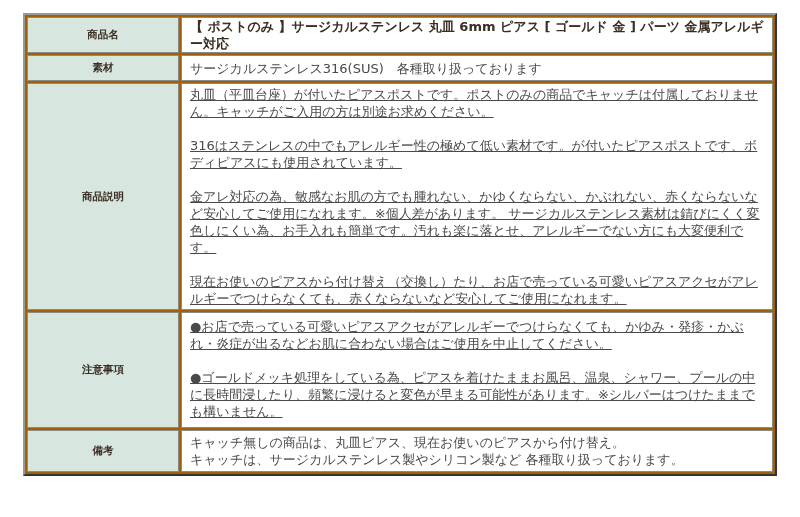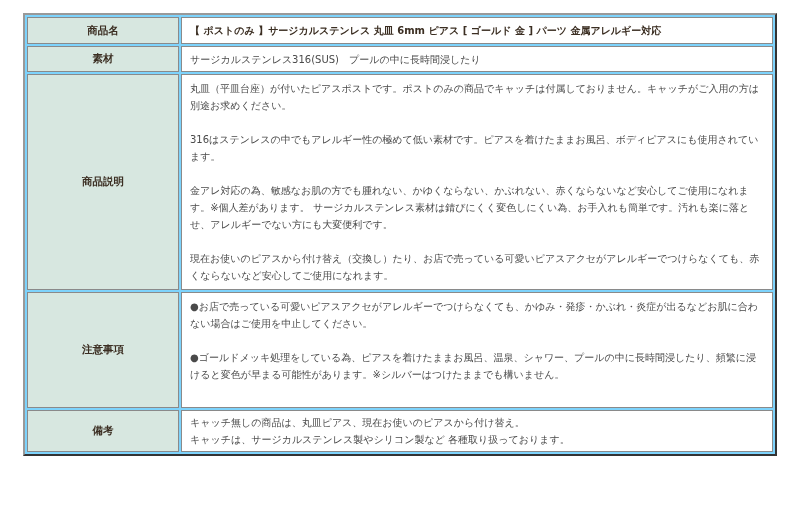--- a/index.html
+++ b/index.html
@@ -3,60 +3,60 @@
 <meta charset="utf-8">
 <style>
   html, body { margin: 0; padding: 0; background: #ffffff; }
   body { width: 800px; height: 517px; position: relative; overflow: hidden;
          font-family: "DejaVu Sans", "Liberation Sans", sans-serif; }
   .spec-table {
     position: absolute; left: 23px; top: 13px; width: 754px;
     border-collapse: separate; border-spacing: 2px;
     border: 2px solid #555; border-right-color: #333; border-bottom-color: #333;
     border-top-color: #999; border-left-color: #999;
-    background: #7dd3fc;
+    background: #a16207;
   }
   .spec-table td { border: 1px solid #8a8a8a; padding: 0; }
   .label-cell {
     width: 150px; background: #d7e7e0; text-align: center;
     font-weight: bold; font-size: 10.5px; color: #3b2e22;
   }
   .value-cell {
-    background: #ffffff; font-size: 10px; color: #4a4a4a;
+    background: #ffffff; font-size: 13px; color: #4a4a4a;
     padding: 0 8px !important; line-height: 17px;
   }
   .value-cell.bold { font-weight: bold; color: #3b2e22; }
-  .para { margin: 0; }
+  .para { margin: 0; text-decoration: underline; }
   .para + .para { margin-top: 17px; }
   .r1 td { height: 25px; }
   .r2 td, .r3 td, .r4 td { height: 24px; }
   .r5 td { height: 210px; }
   .r6 td { height: 109px; }
   .r7 td { height: 40px; }
   .desc { padding-top: 2px !important; padding-bottom: 2px !important; }
   .notes { vertical-align: top; padding-top: 5px !important; }
 </style>
 </head>
 <body>
 
 <table class="spec-table">
   <tbody>
       <tr class="r1">
     <td class="label-cell">商品名</td>
     <td class="value-cell bold">【 ポストのみ 】サージカルステンレス 丸皿 6mm ピアス [ ゴールド 金 ] パーツ 金属アレルギー対応</td>
   </tr>
   <tr class="r3">
     <td class="label-cell">素材</td>
-    <td class="value-cell">サージカルステンレス316(SUS)　プールの中に長時間浸したり</td>
+    <td class="value-cell">サージカルステンレス316(SUS)　各種取り扱っております</td>
   </tr>
   <tr class="r5">
     <td class="label-cell">商品説明</td>
     <td class="value-cell desc">
       <p class="para">丸皿（平皿台座）が付いたピアスポストです。ポストのみの商品でキャッチは付属しておりません。キャッチがご入用の方は別途お求めください。</p>
-      <p class="para">316はステンレスの中でもアレルギー性の極めて低い素材です。ピアスを着けたままお風呂、ボディピアスにも使用されています。</p>
+      <p class="para">316はステンレスの中でもアレルギー性の極めて低い素材です。が付いたピアスポストです、ボディピアスにも使用されています。</p>
       <p class="para">金アレ対応の為、敏感なお肌の方でも腫れない、かゆくならない、かぶれない、赤くならないなど安心してご使用になれます。※個人差があります。 サージカルステンレス素材は錆びにくく変色しにくい為、お手入れも簡単です。汚れも楽に落とせ、アレルギーでない方にも大変便利です。</p>
       <p class="para">現在お使いのピアスから付け替え（交換し）たり、お店で売っている可愛いピアスアクセがアレルギーでつけらなくても、赤くならないなど安心してご使用になれます。</p>
     </td>
   </tr>
   <tr class="r6">
     <td class="label-cell">注意事項</td>
     <td class="value-cell notes">
       <p class="para">●お店で売っている可愛いピアスアクセがアレルギーでつけらなくても、かゆみ・発疹・かぶれ・炎症が出るなどお肌に合わない場合はご使用を中止してください。</p>
       <p class="para">●ゴールドメッキ処理をしている為、ピアスを着けたままお風呂、温泉、シャワー、プールの中に長時間浸したり、頻繁に浸けると変色が早まる可能性があります。※シルバーはつけたままでも構いません。</p>
     </td>

